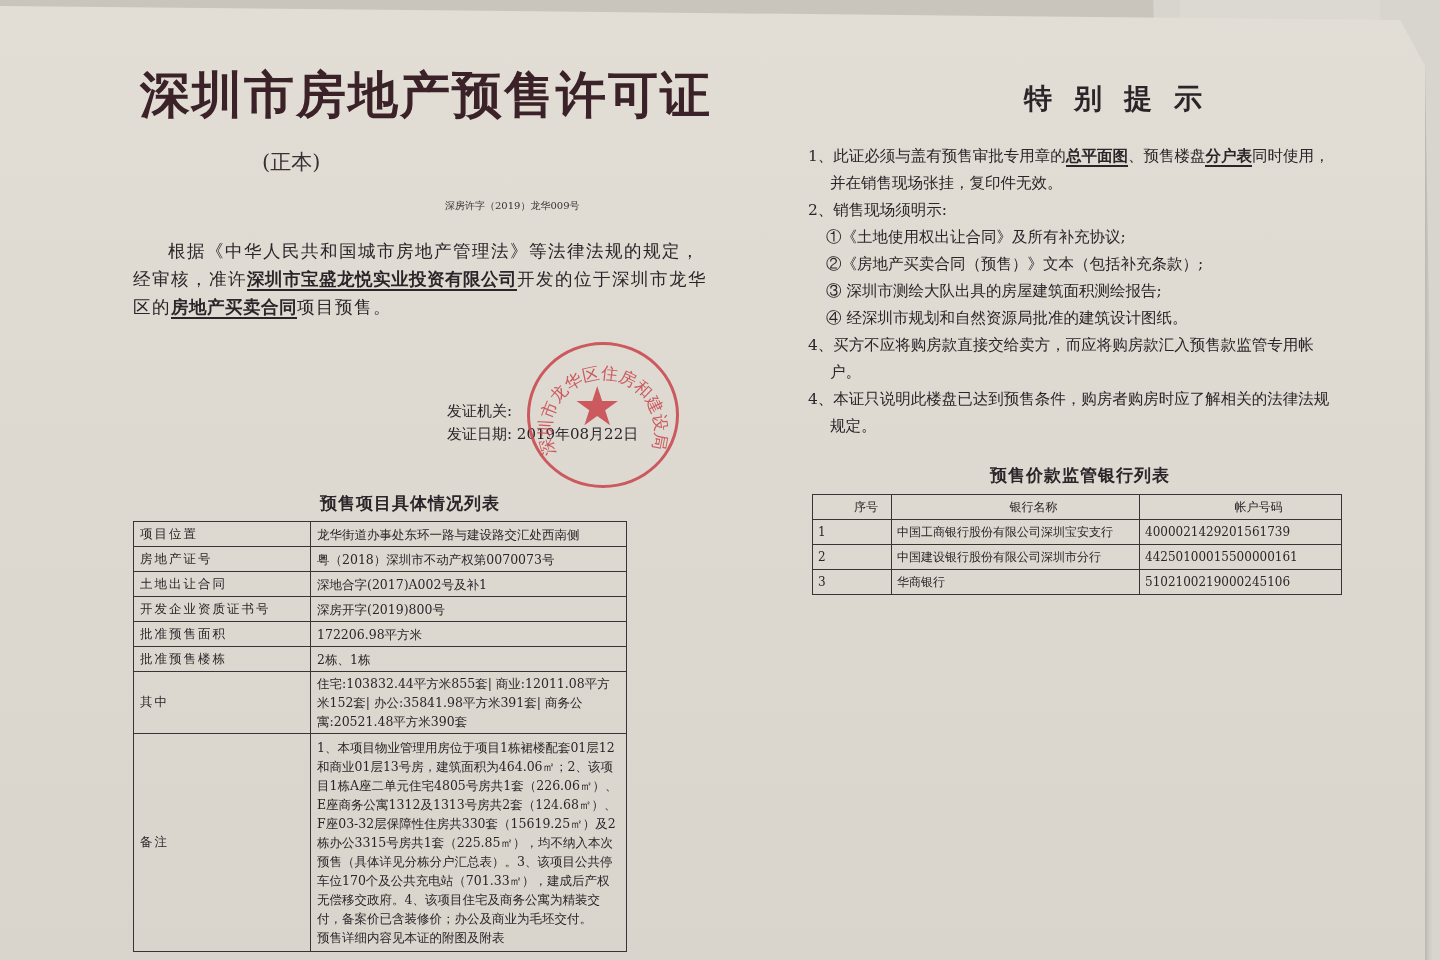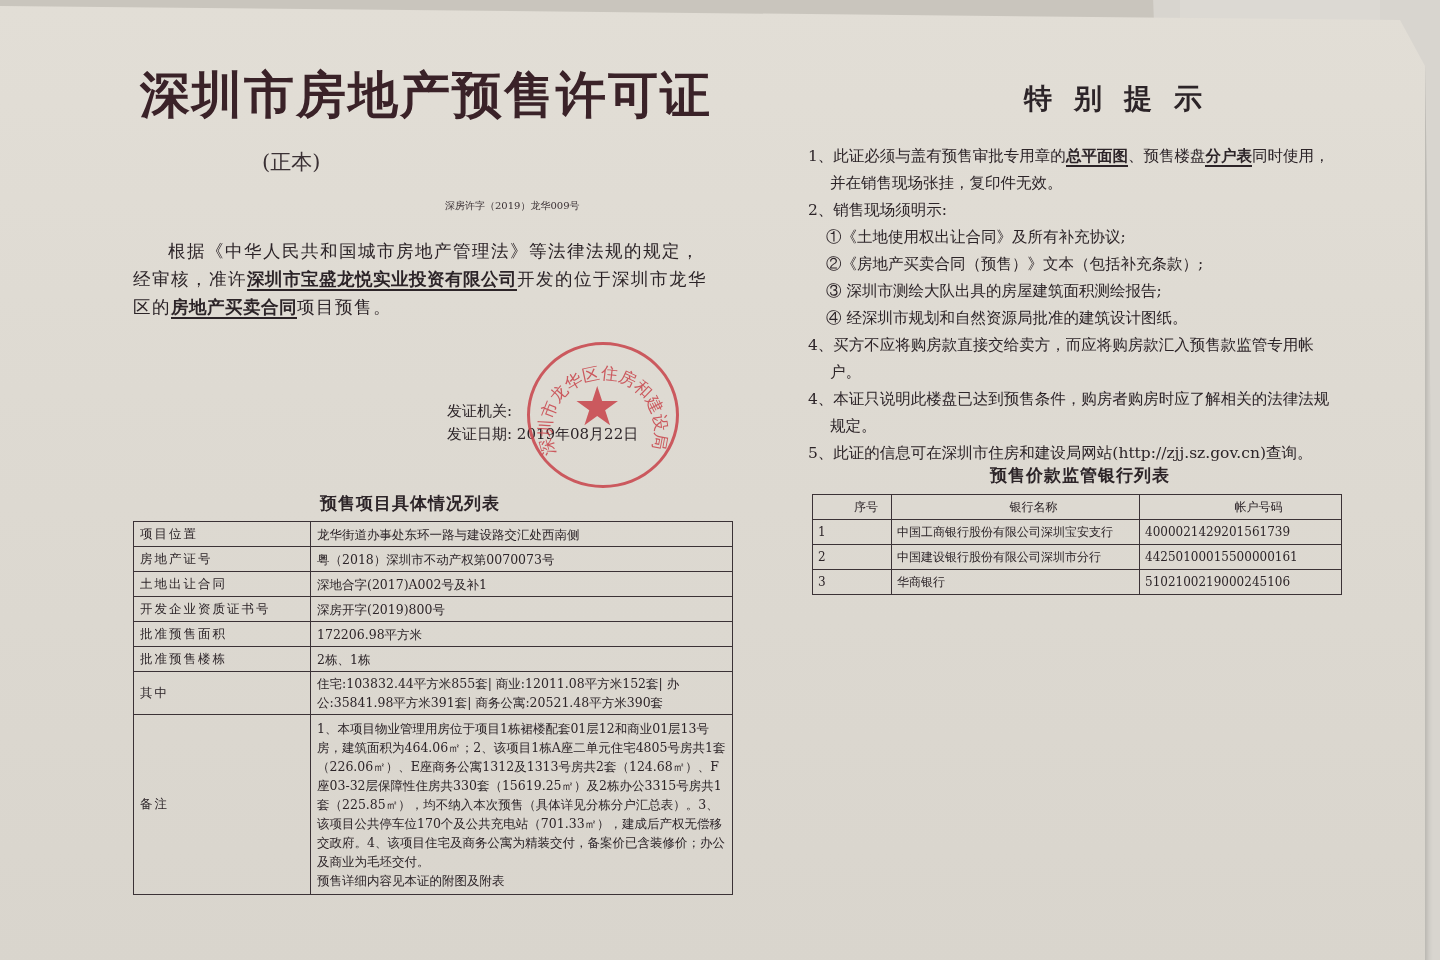--- a/index.html
+++ b/index.html
@@ -42,21 +42,21 @@
   .seal-star {
     position:absolute; left:43px; top:35px; font-size:54px; color:#c8434a; line-height:1;
   }
   .seal-text {
     position:absolute; left:0; top:0; width:100%; height:100%;
   }
   .section-title {
     position:absolute; font-size:17px; font-weight:bold; color:#2c2428; letter-spacing:1px;
   }
   table.info {
-    position:absolute; left:133px; top:515px; width:600px; border-collapse:collapse;
+    position:absolute; left:133px; top:515px; width:494px; border-collapse:collapse;
     font-size:12.5px; color:#2c2428;
   }
   table.info td { border:1.5px solid #3b3236; padding:2px 6px; vertical-align:middle; height:20px; }
   table.info td.k { width:164px; letter-spacing:2px; }
   table.info td.v { line-height:19px; }
   .notice-title {
     position:absolute; left:988px; top:74px; font-size:28px; font-weight:bold;
     letter-spacing:22px; color:#2c2428;margin-left:36px;
   }
   .notice {
@@ -157,21 +157,20 @@
 
   <div class="notice">
     <div class="it"><span>1、此证必须与盖有预售审批专用章的</span><u>总平面图</u><span>、预售楼盘</span><u>分户表</u><span>同时使用，并在销售现场张挂，复印件无效。</span></div>
     <div class="it">2、销售现场须明示:</div>
     <div class="sub">①《土地使用权出让合同》及所有补充协议;</div>
     <div class="sub">②《房地产买卖合同（预售）》文本（包括补充条款）;</div>
     <div class="sub">③ 深圳市测绘大队出具的房屋建筑面积测绘报告;</div>
     <div class="sub">④ 经深圳市规划和自然资源局批准的建筑设计图纸。</div>
     <div class="it">4、买方不应将购房款直接交给卖方，而应将购房款汇入预售款监管专用帐户。</div>
     <div class="it">4、本证只说明此楼盘已达到预售条件，购房者购房时应了解相关的法律法规规定。</div>
-    <div class="it">5、此证的信息可在深圳市住房和建设局网站(http://zjj.sz.gov.cn)查询。</div>
   </div>
 
   <div class="section-title" style="left:990px; top:458px;">预售价款监管银行列表</div>
 
   <table class="bank">
     <tbody>
         <tr>
       <th class="c1">序号</th>
       <th>银行名称</th>
       <th class="c3">帐户号码</th>

